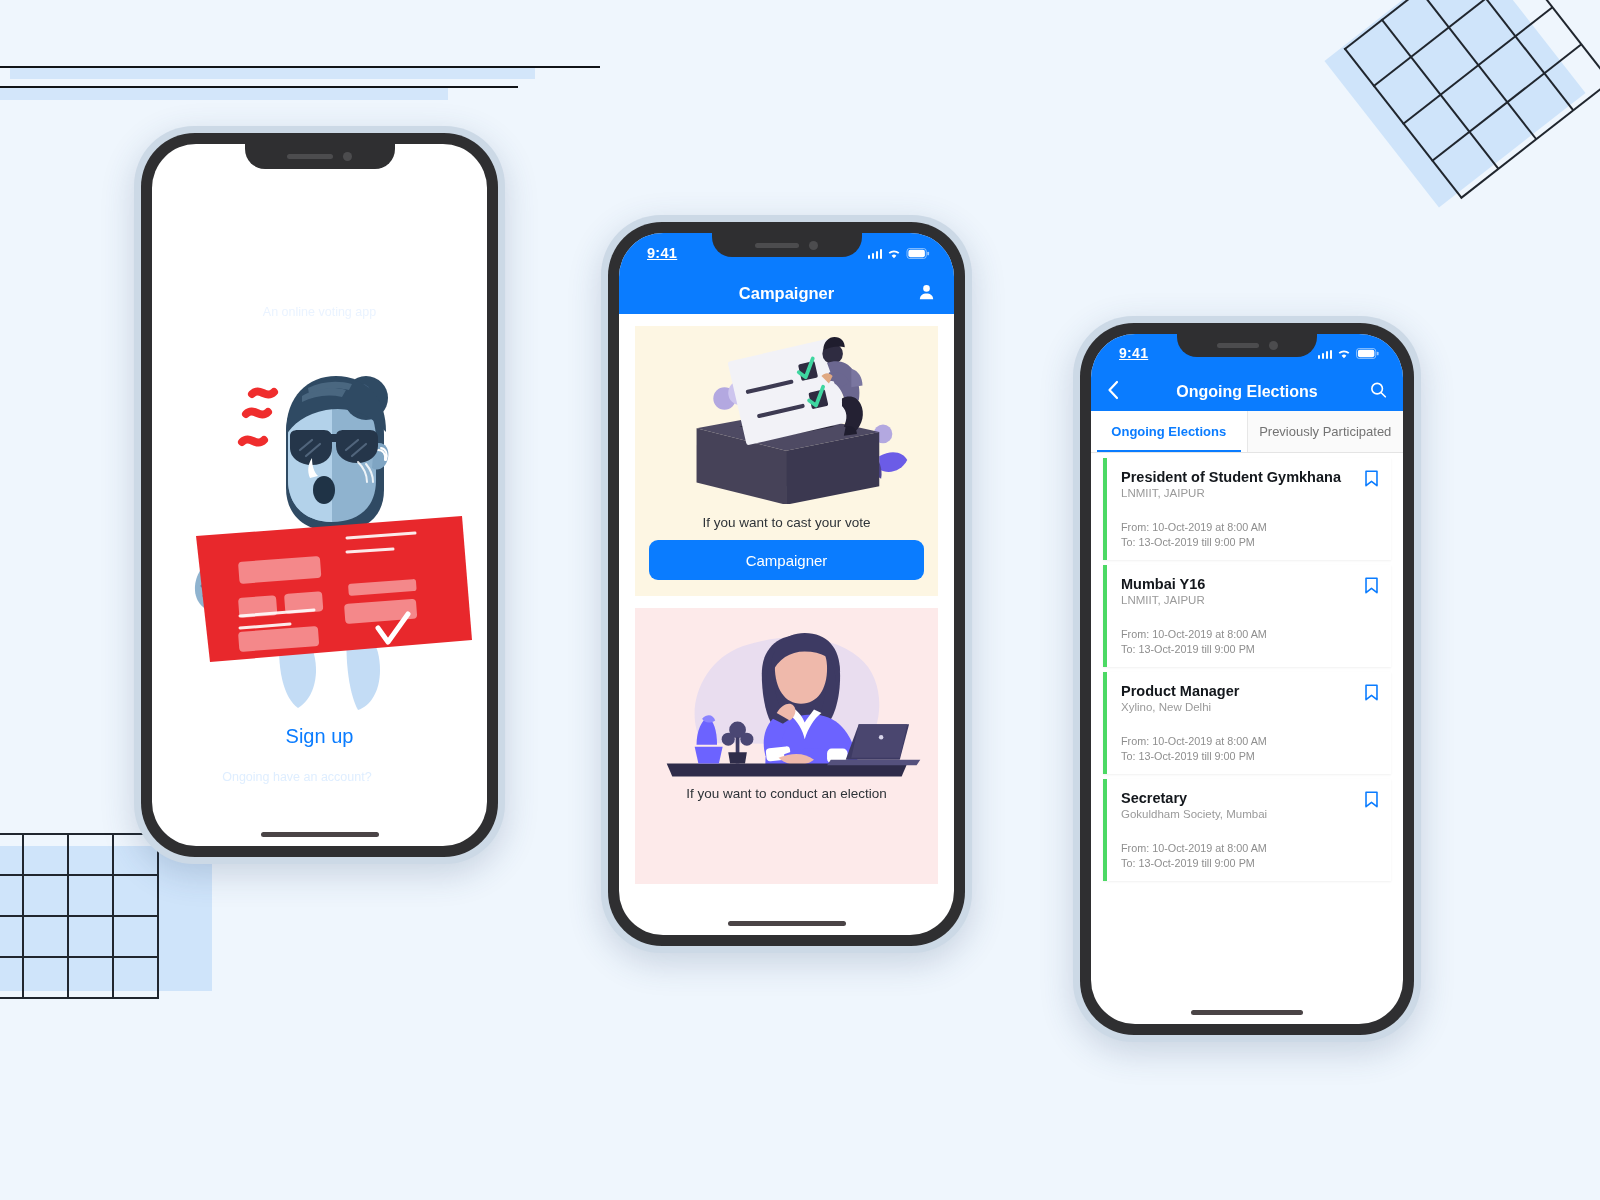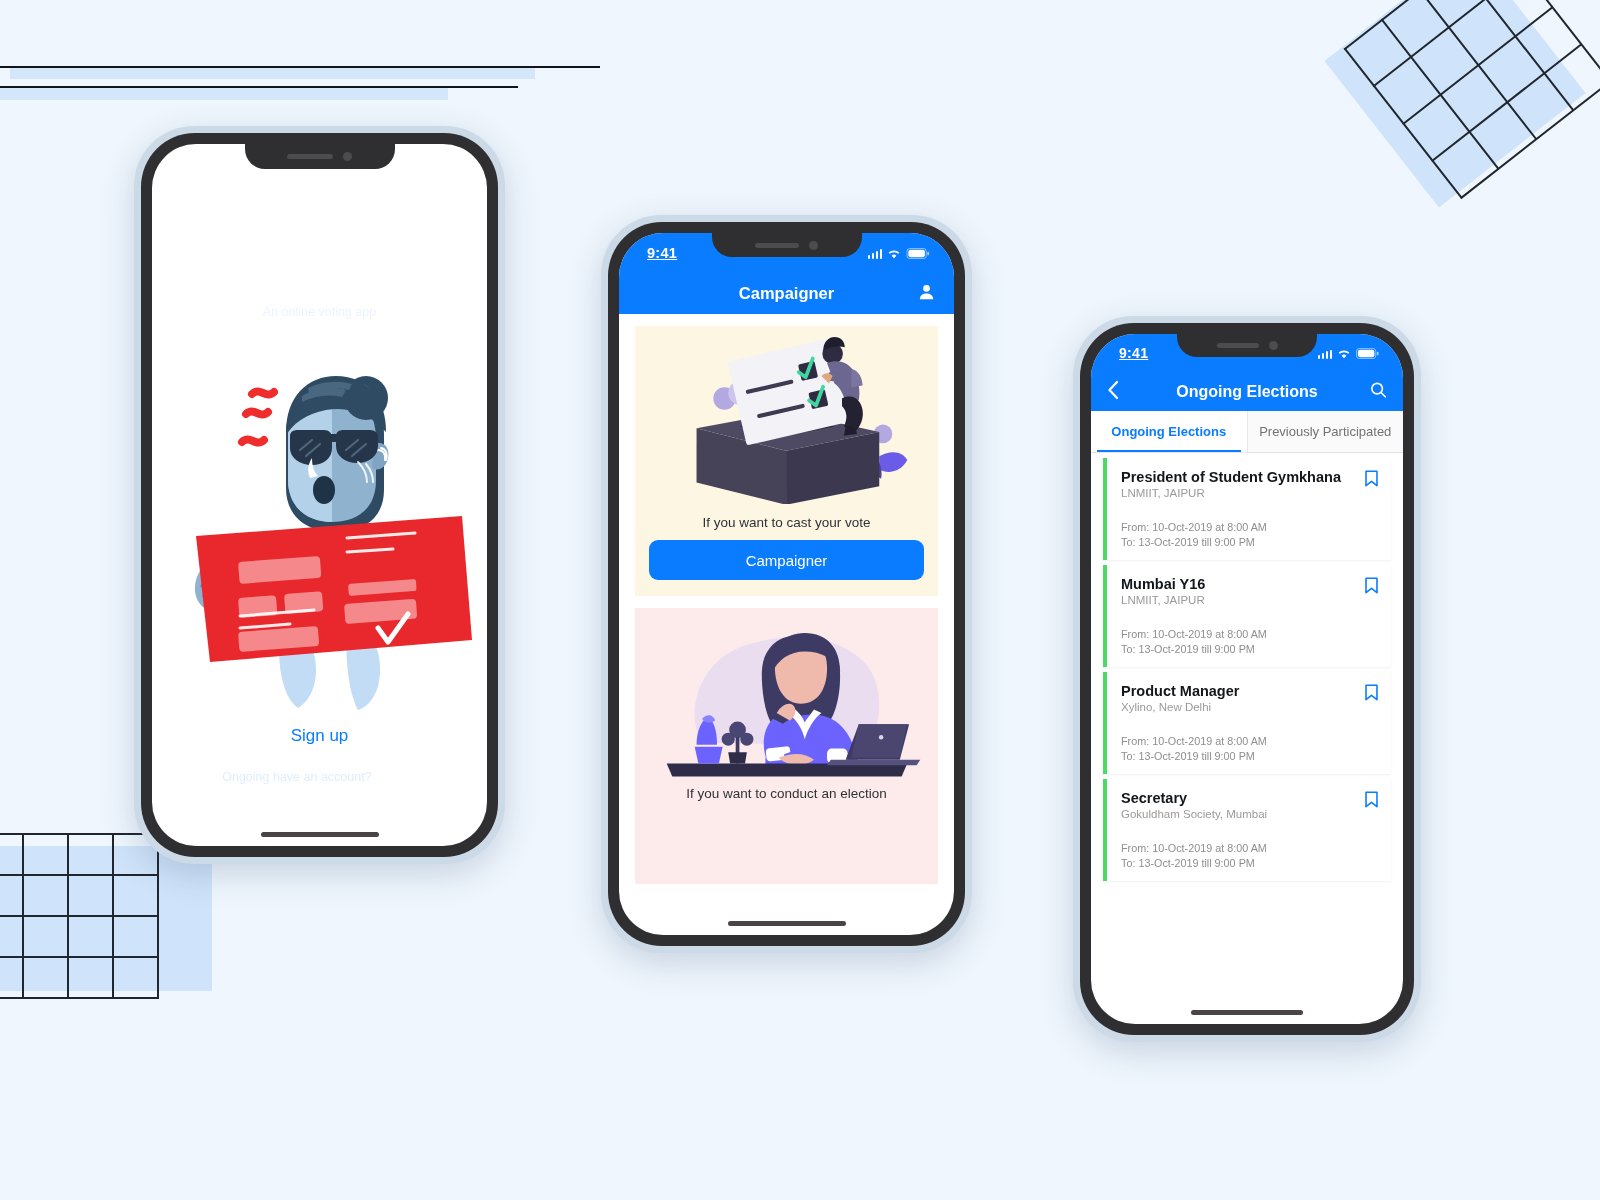--- a/index.html
+++ b/index.html
@@ -74,21 +74,21 @@
     color:#ffffff; font-size:35px; font-weight:bold; letter-spacing:-0.6px;
   }
   .p1-sub {
     position:absolute; top:161px; left:0; right:0; text-align:center;
     color:#eaf3ff; font-size:12.5px;
   }
   .p1-art { position:absolute; top:196px; left:28px; width:300px; height:400px; }
   .p1-signup {
     position:absolute; left:31px; right:31px; bottom:90px; height:40px;
     background:#ffffff; border-radius:9px; border:none;
-    color:#0a7cff; font-size:17px; font-family:"Liberation Sans", sans-serif;
+    color:#0a7cff; font-size:20px; font-family:"Liberation Sans", sans-serif;
     display:flex; align-items:center; justify-content:center; cursor:pointer;
   }
   .p1-signin {
     position:absolute; left:0; right:0; bottom:62px; text-align:center;
     color:#dfeeff; font-size:12.5px; cursor:pointer;
   }
   .p1-signin b { color:#ffffff; }
 
   
   #phone2 { left:608px; top:222px; width:357px; height:724px; }

